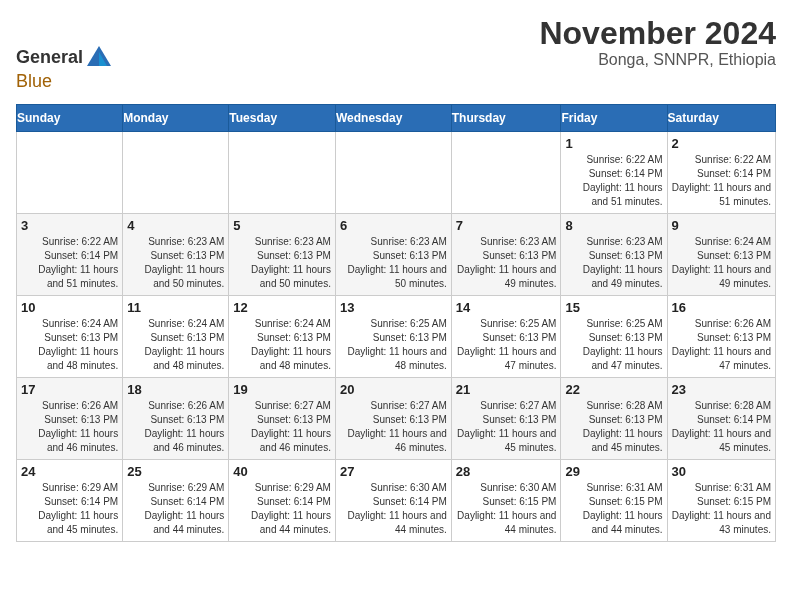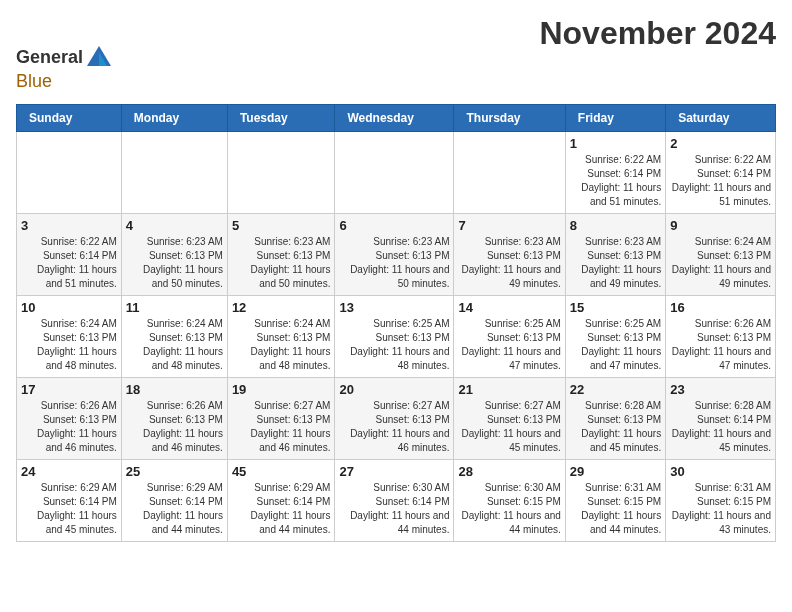--- a/index.html
+++ b/index.html
@@ -52,21 +52,21 @@
       color: #555;
     }
     table {
       width: 100%;
       border-collapse: collapse;
       font-size: 11px;
     }
     thead tr th {
       background-color: #2a6db5;
       color: #fff;
-      padding: 6px 12px;
+      padding: 6px 0;
       text-align: left;
       font-size: 12px;
       font-weight: bold;
       border: 1px solid #1a5a9a;
       margin-top: 38px;
     }
     tbody tr td {
       border: 1px solid #ccc;
       vertical-align: top;
       padding: 4px;
@@ -104,20 +104,21 @@
         <svg class="logo-icon" viewBox="0 0 28 28" xmlns="http://www.w3.org/2000/svg">
           <polygon points="14,2 26,22 2,22" fill="#2a6db5"></polygon>
           <polygon points="14,8 22,22 14,22" fill="#1a90d0"></polygon>
         </svg>
       </div>
       <span class="logo-text-blue">Blue</span>
     </div>
   </div>
   <div class="title-area">
     <div class="month-title">November 2024</div>
+    <div class="subtitle">Bonga, SNNPR, Ethiopia</div>
   </div>
 </div>
 
 <table>
   <thead>
     <tr id="thead-row">
         <th>Sunday</th>
         <th>Monday</th>
         <th>Tuesday</th>
         <th>Wednesday</th>
@@ -285,21 +286,21 @@
 Sunset: 6:14 PM
 Daylight: 11 hours and 45 minutes.</div>
         </td>
         <td>
           <span class="day-num">25</span>
           <div class="day-info" style="white-space: pre-line;">Sunrise: 6:29 AM
 Sunset: 6:14 PM
 Daylight: 11 hours and 44 minutes.</div>
         </td>
         <td>
-          <span class="day-num">45</span>
+          <span class="day-num">40</span>
           <div class="day-info" style="white-space: pre-line;">Sunrise: 6:29 AM
 Sunset: 6:14 PM
 Daylight: 11 hours and 44 minutes.</div>
         </td>
         <td>
           <span class="day-num">27</span>
           <div class="day-info" style="white-space: pre-line;">Sunrise: 6:30 AM
 Sunset: 6:14 PM
 Daylight: 11 hours and 44 minutes.</div>
         </td>

